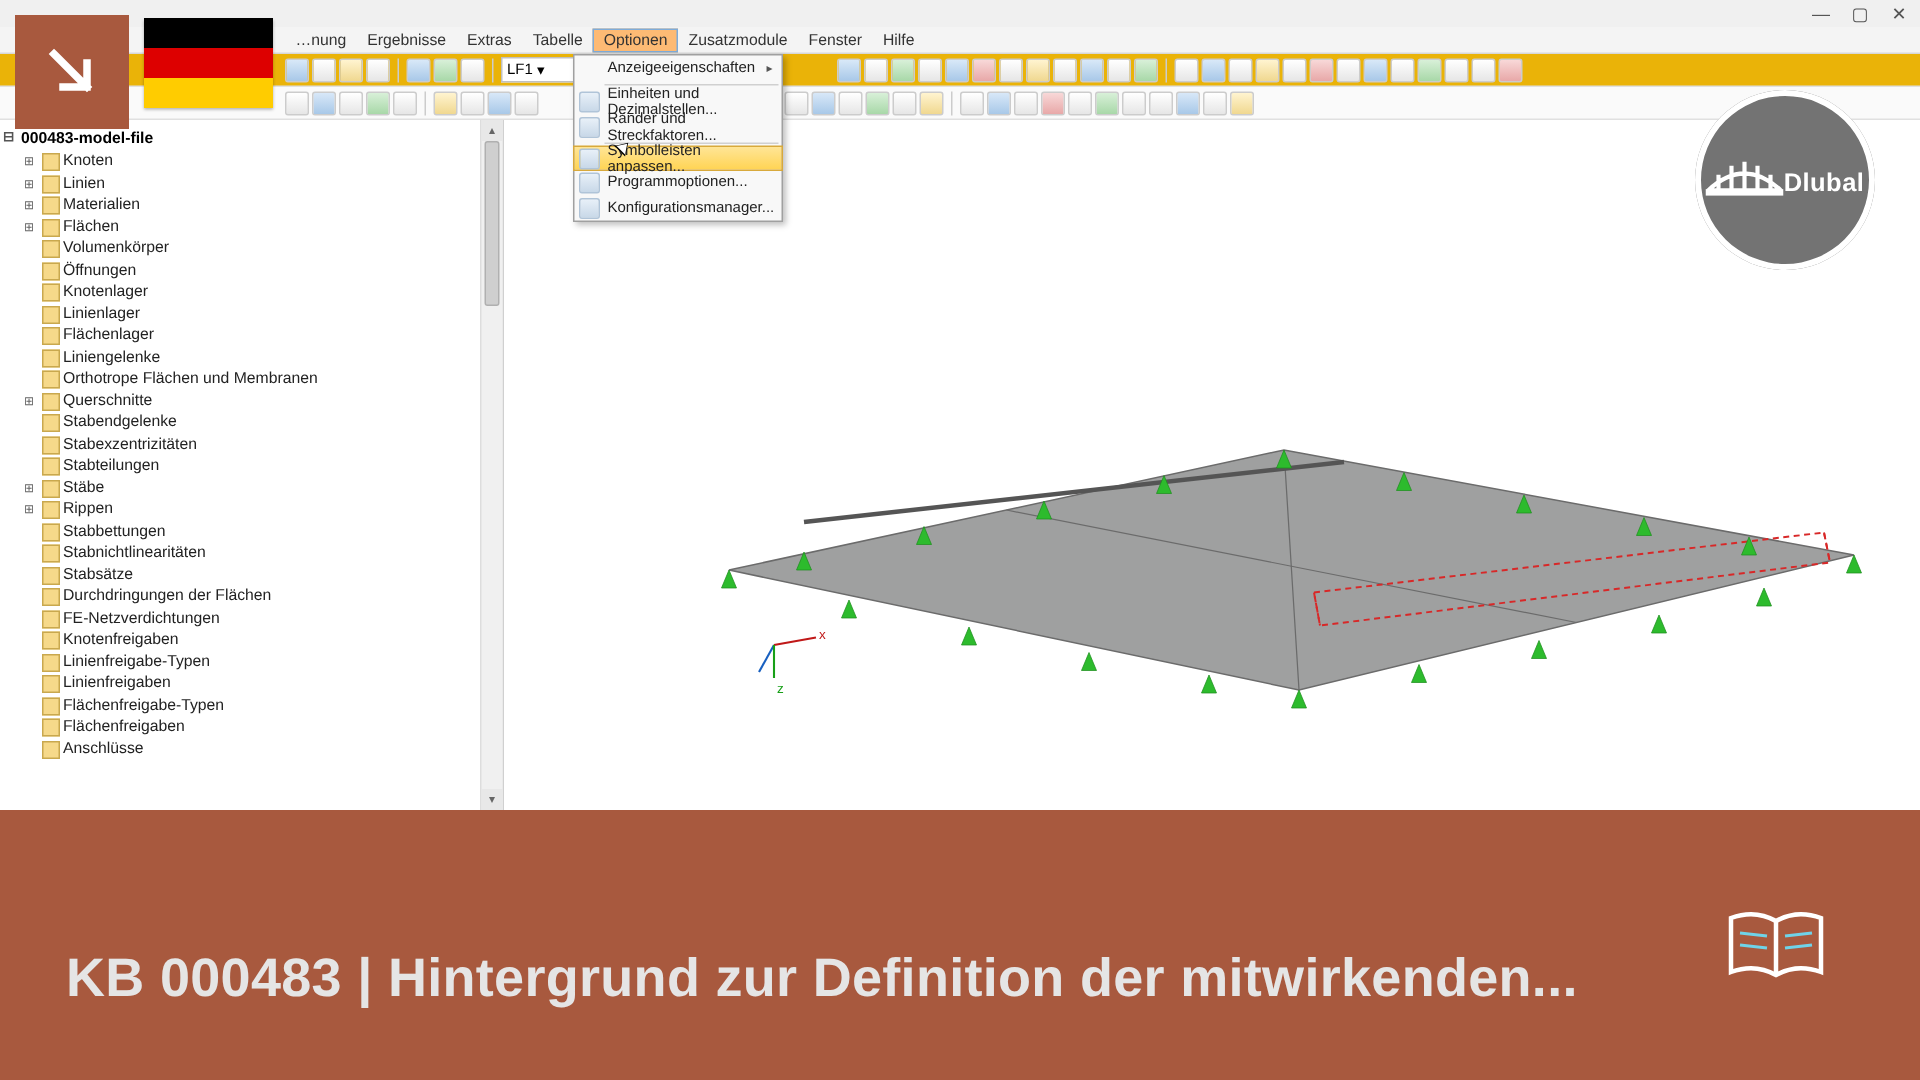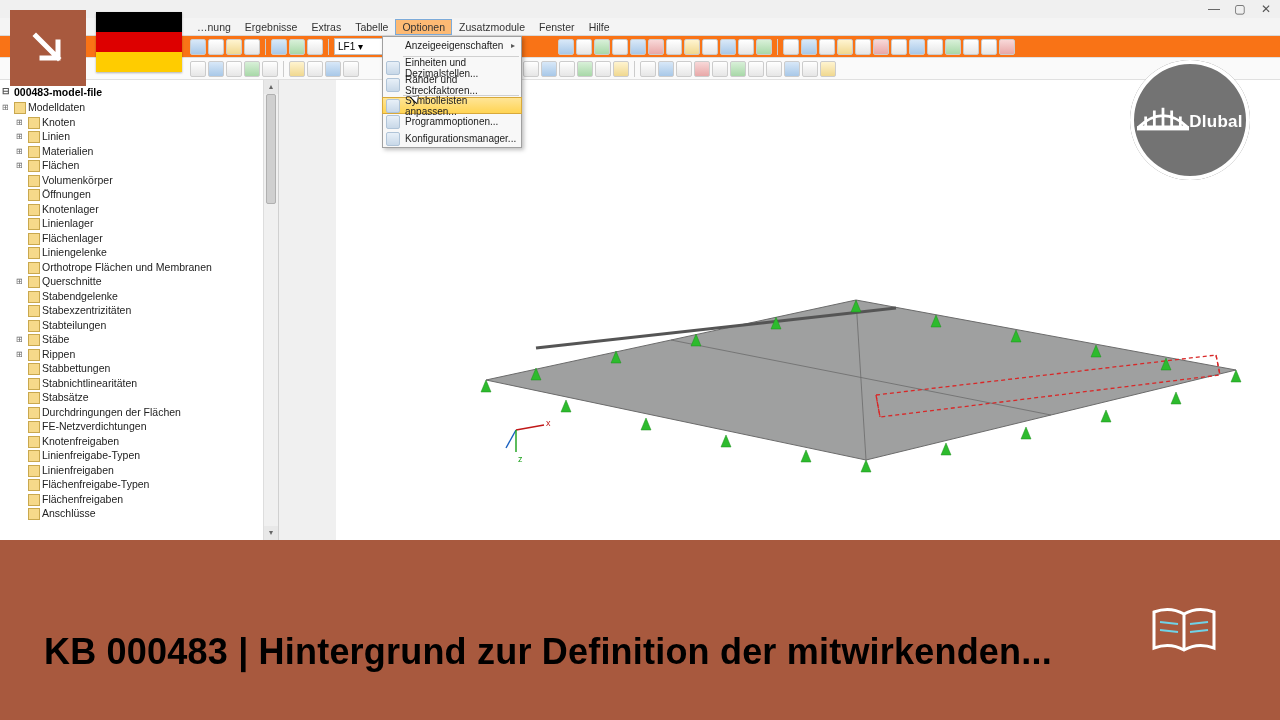--- a/index.html
+++ b/index.html
@@ -5,21 +5,21 @@
   * { box-sizing: border-box; margin: 0; padding: 0; font-family: "Segoe UI", Tahoma, sans-serif; }
   html, body { width: 1280px; height: 720px; overflow: hidden; background: #fff; }
   .app { position: relative; width: 1280px; height: 720px; background: #f0f0f0; }
 
   
   .menubar { position: absolute; top: 18px; left: 0; right: 0; height: 18px; background: #f4f4f4; border-bottom: 1px solid #d8d8d8; font-size: 10.5px; color: #333; padding-left: 190px; display: flex; align-items: flex-end; z-index: 5; }
   .menubar span { padding: 2px 7px; }
   .menubar .open { background: #fdba74; border: 1px solid #7dabd9; padding: 1px 6px; }
 
   
-  .toolbar1 { position: absolute; top: 36px; left: 0; right: 0; height: 22px; background: #f97316; border-bottom: 1px solid #e0e0e0; display: flex; align-items: center; padding-left: 190px; gap: 2px; z-index: 4; }
+  .toolbar1 { position: absolute; top: 36px; left: 0; right: 0; height: 22px; background: #eab308; border-bottom: 1px solid #e0e0e0; display: flex; align-items: center; padding-left: 190px; gap: 2px; z-index: 4; }
   .toolbar2 { position: absolute; top: 58px; left: 0; right: 0; height: 22px; background: #fafafa; border-bottom: 1px solid #e0e0e0; display: flex; align-items: center; padding-left: 190px; gap: 2px; z-index: 4; }
   .tbtn { width: 16px; height: 16px; border: 1px solid #ccc; border-radius: 2px; background: linear-gradient(#fff,#e6e6e6); flex: 0 0 auto; }
   .tbtn.g { background: linear-gradient(#d8f0d8,#a8d8a8); }
   .tbtn.b { background: linear-gradient(#d8e8f8,#a8c8e8); }
   .tbtn.y { background: linear-gradient(#fff4d0,#f0d890); }
   .tbtn.r { background: linear-gradient(#f8d8d8,#e8a8a8); }
   .tsep { width: 1px; height: 16px; background: #ccc; margin: 0 3px; flex: 0 0 auto; }
   .tsel { height: 17px; font-size: 10px; border: 1px solid #c0c0c0; background: #fff; padding: 0 3px; display: flex; align-items: center; min-width: 60px; }
 
   
@@ -27,21 +27,21 @@
   .dd-item { display: flex; align-items: center; height: 17px; padding: 0 6px 0 22px; position: relative; color: #222; }
   .dd-item.arrow::after { content: "▸"; position: absolute; right: 6px; font-size: 8px; color: #555; }
   .dd-item.hl { background: linear-gradient(#ffe596,#ffd454); border: 1px solid #d8a93b; margin: -1px; }
   .dd-ico { position: absolute; left: 3px; width: 14px; height: 14px; border: 1px solid #b0c4d8; background: linear-gradient(#e8f0f8,#c8d8e8); border-radius: 2px; }
   .dd-sep { height: 1px; background: #d0d0d0; margin: 2px 2px 2px 20px; }
   .cursor { position: absolute; top: 93px; left: 412px; width: 12px; height: 16px; z-index: 21; }
   .cursor::before { content: ""; position: absolute; border-left: 8px solid #000; border-top: 5px solid transparent; border-bottom: 5px solid transparent; transform: rotate(-45deg); }
   .cursor::after { content: ""; position: absolute; left: 1px; top: 1px; border-left: 6px solid #fff; border-top: 4px solid transparent; border-bottom: 4px solid transparent; transform: rotate(-45deg); }
 
   
-  .nav { position: absolute; top: 80px; left: 0; width: 279px; bottom: 180px; background: #fff; border-right: 1px solid #d0d0d0; overflow: hidden; font-size: 10.5px; z-index: 3; }
+  .nav { position: absolute; top: 80px; left: 0; width: 336px; bottom: 180px; background: #fff; border-right: 1px solid #d0d0d0; overflow: hidden; font-size: 10.5px; z-index: 3; }
   .nav-inner { position: absolute; inset: 0; overflow: hidden; padding: 4px 0 0 0; }
   .tree-root { font-weight: bold; padding: 2px 0 2px 14px; position: relative; }
   .tree-root::before { content: "⊟"; position: absolute; left: 2px; font-size: 9px; color: #555; }
   .tree-item { padding: 0 0 0 28px; line-height: 14.5px; height: 14.5px; position: relative; white-space: nowrap; color: #222; }
   .tree-item.l2 { padding-left: 42px; }
   .tree-item::before { content: ""; position: absolute; left: 14px; top: 2px; width: 10px; height: 10px; background: #f6d98a; border: 1px solid #c9a84e; }
   .tree-item.l2::before { left: 28px; }
   .tree-item.exp::after { content: "⊞"; position: absolute; left: 2px; top: 1px; font-size: 8px; color: #666; }
   .tree-item.l2.exp::after { left: 16px; }
   .nav-scroll { position: absolute; right: 0; top: 0; bottom: 0; width: 15px; background: #f0f0f0; border-left: 1px solid #ddd; }
@@ -63,21 +63,21 @@
   .flag { position: absolute; top: 12px; left: 96px; width: 86px; height: 60px; z-index: 40; display: flex; flex-direction: column; box-shadow: 0 1px 2px rgba(0,0,0,.3); }
   .flag div { flex: 1; }
   .flag .bk { background: #000; } .flag .rd { background: #d00; } .flag .gd { background: #fc0; }
 
   .dlubal { position: absolute; top: 60px; right: 30px; width: 120px; height: 120px; border-radius: 60px; background: #737373; display: flex; flex-direction: row; align-items: center; justify-content: center; color: #fff; z-index: 40; box-shadow: 0 0 0 4px #fff inset; }
   .dlubal svg { width: 52px; height: 36px; }
   .dlubal-name { font-size: 17px; font-weight: 600; margin-top: 4px; letter-spacing: .3px; }
 
   
   .band { position: absolute; left: 0; right: 0; bottom: 0; height: 180px; background: #a8593e; display: flex; align-items: center; z-index: 35; }
-  .band-title { color: #000000; font-size: 36px; font-weight: 550; line-height: 1.25; padding: 0 30px 0 44px; flex: 1; letter-spacing: .2px; margin-top: 43px; }
+  .band-title { color: #e5e5e5; font-size: 36px; font-weight: 550; line-height: 1.25; padding: 0 30px 0 44px; flex: 1; letter-spacing: .2px; margin-top: 43px; }
   .kb { display: flex; align-items: center; gap: 22px; padding-right: 60px; }
   .kb-label { color: #fff; font-size: 22px; font-weight: 700; line-height: 1.2; letter-spacing: .5px; }
   .kb svg { width: 72px; height: 56px; }
 </style>
 </head>
 <body>
 <div class="app">
 
 <div class="winctrl">
   <span>—</span>
@@ -193,21 +193,20 @@
   <div class="dd-item">
         <span class="dd-ico"></span>
         <span>Konfigurationsmanager...</span>
       </div>
 </div>
 <div class="cursor"></div>
 
 <div class="nav">
   <div class="nav-inner">
     <div class="tree-root">000483-model-file</div>
-    <div class="tree-item exp">Modelldaten</div>
     <div id="tree-items-1">
           <div class="tree-item l2 exp">Knoten</div>
           <div class="tree-item l2 exp">Linien</div>
           <div class="tree-item l2 exp">Materialien</div>
           <div class="tree-item l2 exp">Flächen</div>
           <div class="tree-item l2">Volumenkörper</div>
           <div class="tree-item l2">Öffnungen</div>
           <div class="tree-item l2">Knotenlager</div>
           <div class="tree-item l2">Linienlager</div>
           <div class="tree-item l2">Flächenlager</div>

